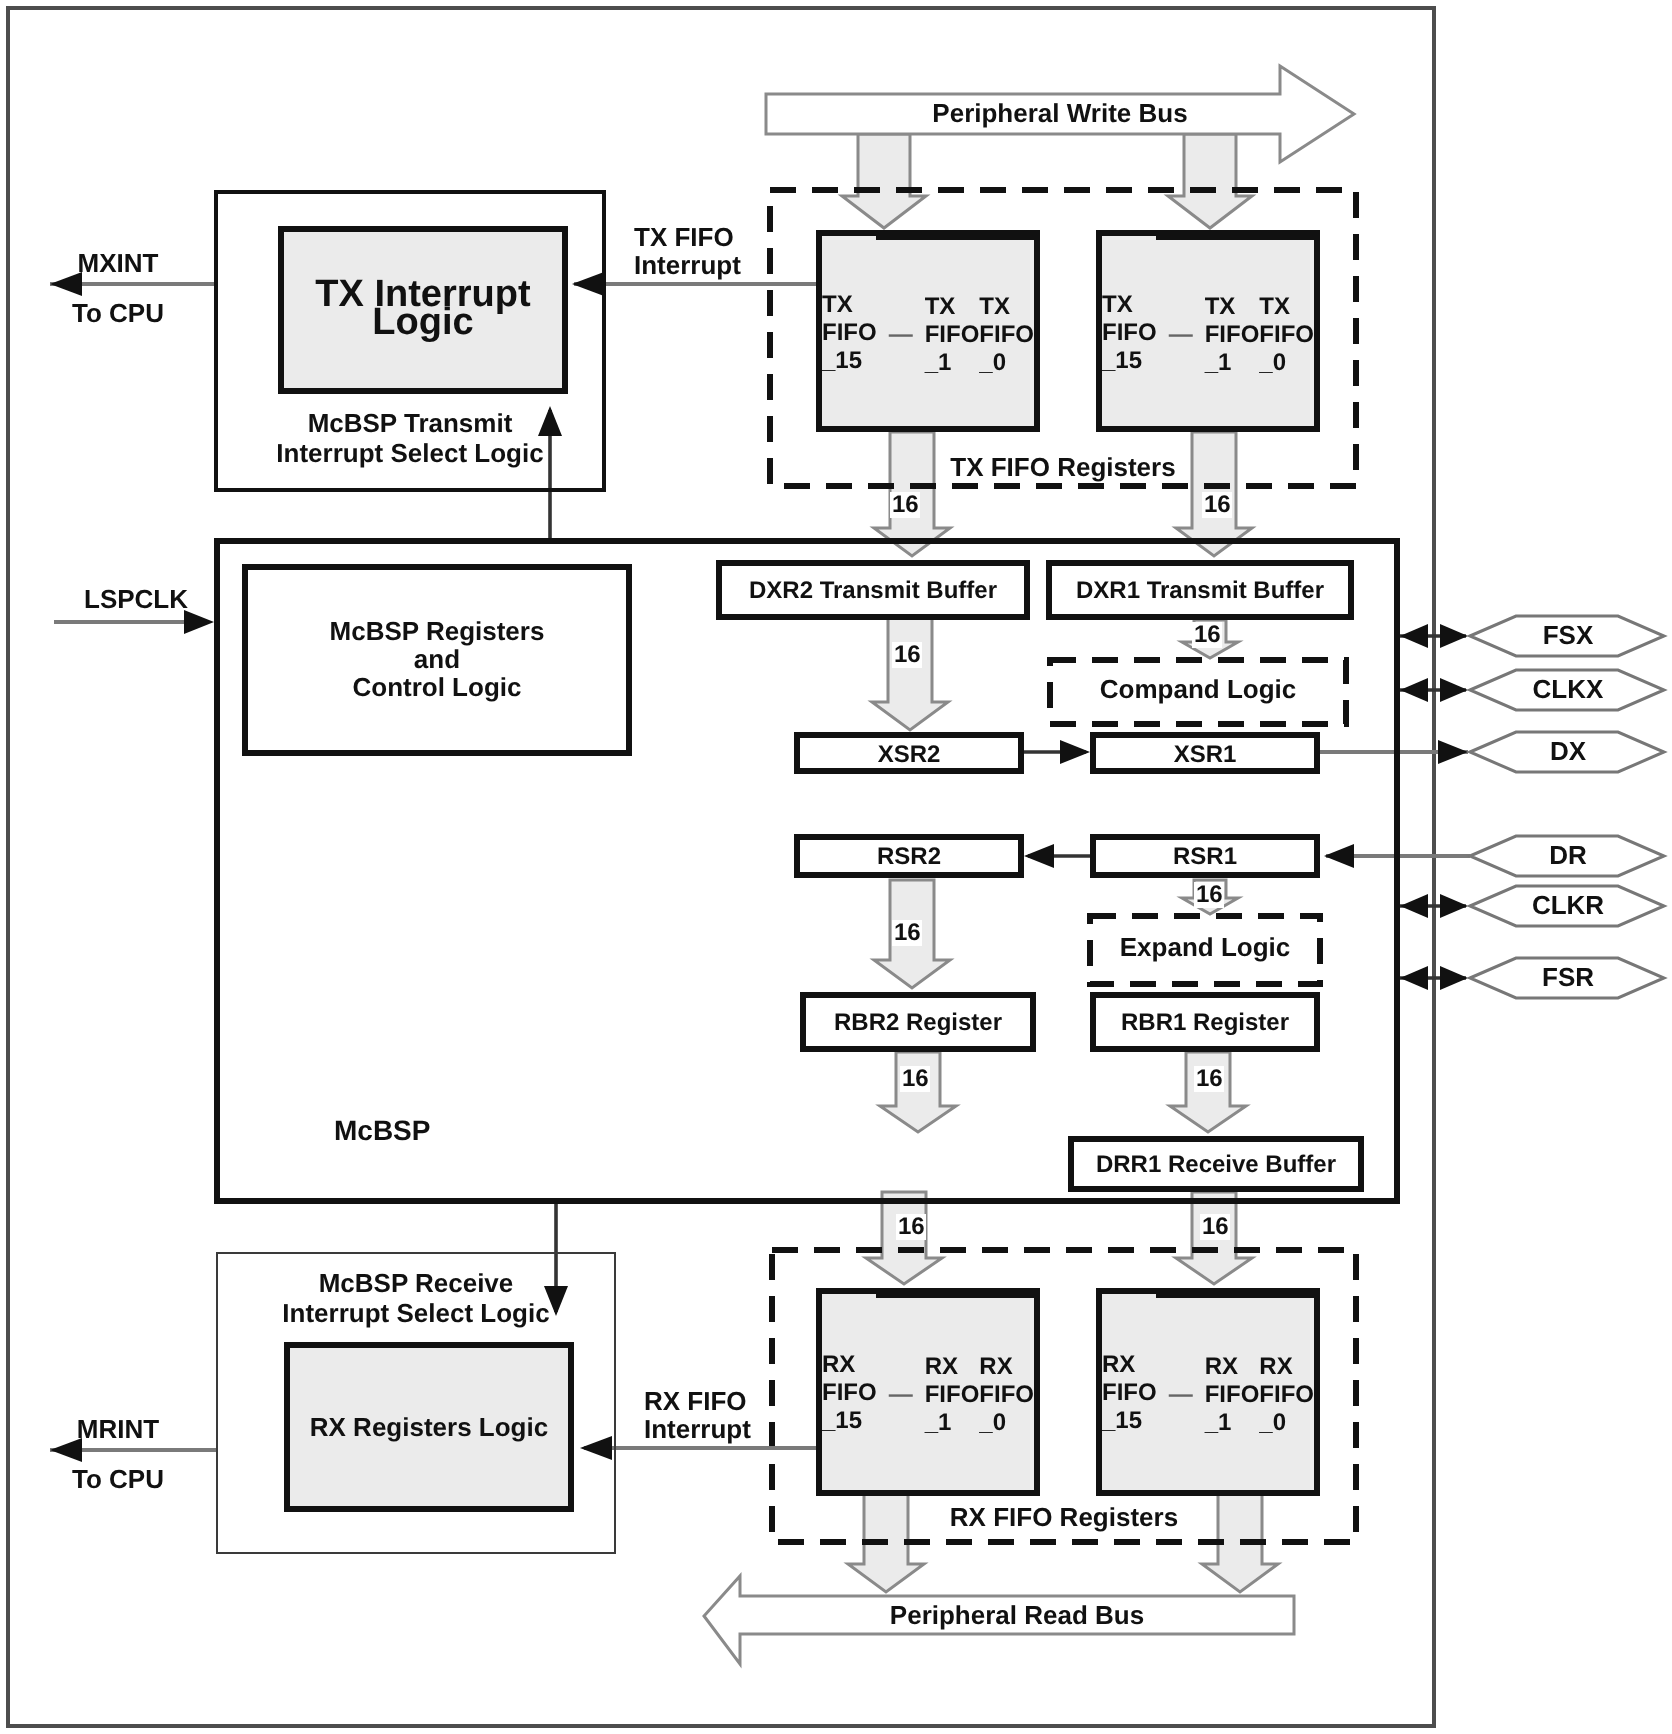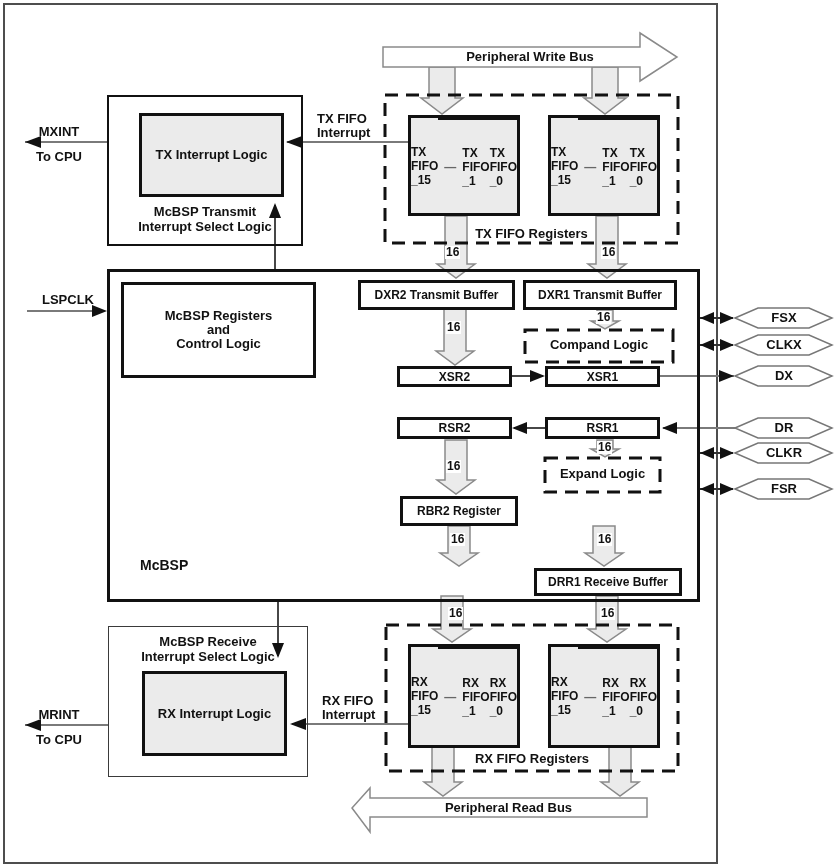--- a/index.html
+++ b/index.html
@@ -17,21 +17,21 @@
   .gray{background:#ebebeb;}
   .container{background:transparent;z-index:1;}
   .thinborder{border-width:1px;border-color:#3a3a3a;}
   .medborder{border-width:2px;}
   .lbl{
     position:absolute;font-weight:bold;font-size:13px;line-height:15px;
     text-align:center;z-index:3;white-space:pre-line;
   }
   .lbl.left{text-align:left;}
   .lbl.right{text-align:right;}
-  .f14{font-size:14px;}
+  .f14{font-size:14px;margin-left:27px;}
   .fifo{
     position:absolute;box-sizing:border-box;border:3px solid #111;background:#ebebeb;
     display:flex;flex-direction:row;z-index:2;
   }
   .fifo .cell{
     flex:1;border-top:2px solid #111;display:flex;align-items:center;justify-content:center;
     font-weight:bold;font-size:12px;
   }
   .fifo .cell:first-child{border-top:none;}
   .fifo .cell.dash{color:#666;}
@@ -147,21 +147,21 @@
   <div class="lbl right" style="left:28px;top:292px;width:66px;">LSPCLK</div>
   <div class="lbl" style="left:28px;top:707px;width:62px;">MRINT</div>
   <div class="lbl" style="left:28px;top:732px;width:62px;">To CPU</div>
 
   <div class="lbl left" style="left:317px;top:112px;line-height:14px;">TX FIFO
 Interrupt</div>
   <div class="lbl left" style="left:322px;top:694px;line-height:14px;">RX FIFO
 Interrupt</div>
 
   <div class="box container medborder" style="left:107px;top:95px;width:196px;height:151px;"></div>
-  <div class="box gray" style="left:139px;top:113px;width:145px;height:84px;font-size:13px;">TX Interrupt Logic</div>
+  <div class="box gray" style="left:139px;top:113px;width:145px;height:84px;font-size:19px;">TX Interrupt Logic</div>
   <div class="lbl" style="left:110px;top:204px;width:190px;">McBSP Transmit
 Interrupt Select Logic</div>
 
   <div class="fifo" style="left:408px;top:115px;width:112px;height:101px;">
     <div class="cell">TX FIFO _15</div>
     <div class="cell dash">—</div>
     <div class="cell">TX FIFO _1</div>
     <div class="cell">TX FIFO _0</div>
   </div>
   <div class="fifo" style="left:548px;top:115px;width:112px;height:101px;">
@@ -184,27 +184,28 @@
 
   <div class="box" style="left:397px;top:366px;width:115px;height:21px;">XSR2</div>
   <div class="box" style="left:545px;top:366px;width:115px;height:21px;">XSR1</div>
 
   <div class="box" style="left:397px;top:417px;width:115px;height:22px;">RSR2</div>
   <div class="box" style="left:545px;top:417px;width:115px;height:22px;">RSR1</div>
 
   <div class="lbl" style="left:545px;top:466px;width:115px;">Expand Logic</div>
 
   <div class="box" style="left:400px;top:496px;width:118px;height:30px;">RBR2 Register</div>
+  <div class="box" style="left:545px;top:496px;width:115px;height:30px;">RBR1 Register</div>
 
   <div class="box" style="left:534px;top:568px;width:148px;height:28px;">DRR1 Receive Buffer</div>
 
   <div class="box container thinborder" style="left:108px;top:626px;width:200px;height:151px;"></div>
   <div class="lbl" style="left:111px;top:634px;width:194px;">McBSP Receive
 Interrupt Select Logic</div>
-  <div class="box gray" style="left:142px;top:671px;width:145px;height:85px;font-size:13px;">RX Interrupt Logic</div>
+  <div class="box gray" style="left:142px;top:671px;width:145px;height:85px;font-size:13px;">RX Registers Logic</div>
 
   <div class="fifo" style="left:408px;top:644px;width:112px;height:104px;">
     <div class="cell">RX FIFO _15</div>
     <div class="cell dash">—</div>
     <div class="cell">RX FIFO _1</div>
     <div class="cell">RX FIFO _0</div>
   </div>
   <div class="fifo" style="left:548px;top:644px;width:112px;height:104px;">
     <div class="cell">RX FIFO _15</div>
     <div class="cell dash">—</div>

